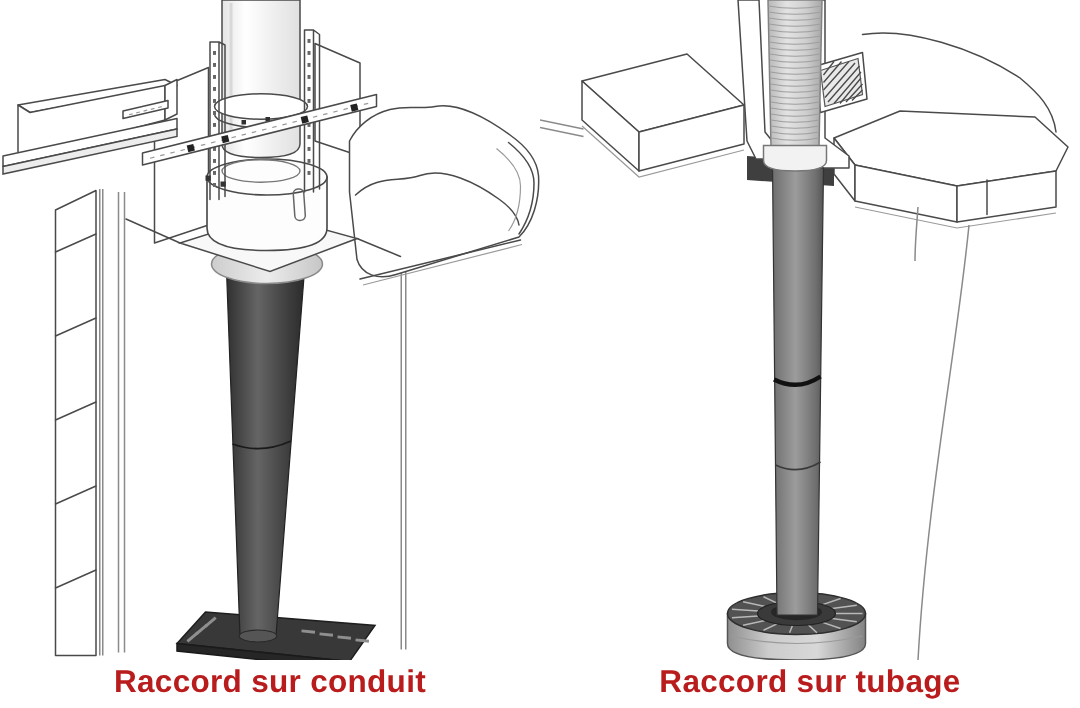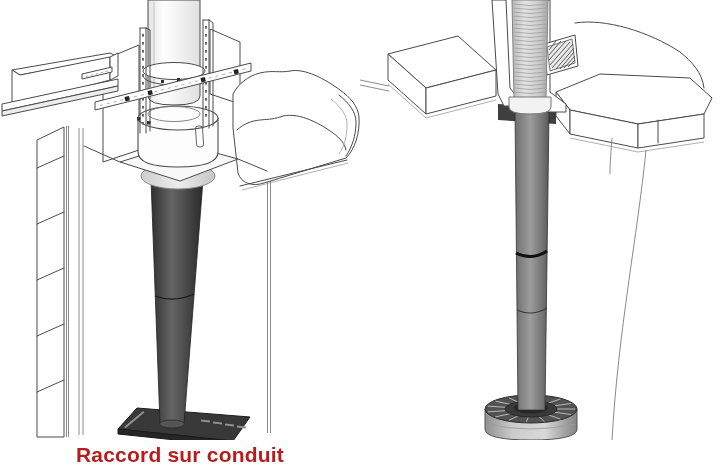--- a/index.html
+++ b/index.html
@@ -232,15 +232,16 @@
       </g>
 
       <g>
         <polygon points="152,0 188,0 186,98 154,98" fill="url(#gLiner)" stroke="#828282" stroke-width="1"></polygon>
         <g stroke="#9e9e9e" stroke-width="0.8" fill="none">
           <path d="M152.2,4 Q170,7 187.8,4 M152.3,8 Q170,11 187.7,8 M152.5,12 Q170,15 187.6,12 M152.6,16 Q170,19 187.5,16 M152.8,20 Q170,23 187.4,20 M152.9,24 Q170,27 187.3,24 M153,28 Q170,31 187.2,28 M153.1,32 Q170,35 187.1,32 M153.2,36 Q170,39 187,36 M153.3,40 Q170,43 186.9,40 M153.4,44 Q170,47 186.8,44 M153.5,48 Q170,51 186.8,48 M153.6,52 Q170,55 186.7,52 M153.7,56 Q170,59 186.6,56 M153.8,60 Q170,63 186.5,60 M153.8,64 Q170,67 186.4,64 M153.9,68 Q170,71 186.3,68 M154,72 Q170,75 186.2,72 M154,76 Q170,79 186.2,76 M154.1,80 Q170,83 186.1,80 M154.2,84 Q170,87 186,84 M154.2,88 Q170,91 186,88 M154.3,92 Q170,95 185.9,92"></path>
         </g>
         <path d="M149,97 L191,97 L191,107 Q191,114 170,114 Q149,114 149,107 Z" fill="#f2f2f2" stroke="#777" stroke-width="1"></path>
       </g>
     </svg>
+    <figcaption>Raccord sur tubage</figcaption>
   </figure>
 
 </div>
 
 </body></html>

